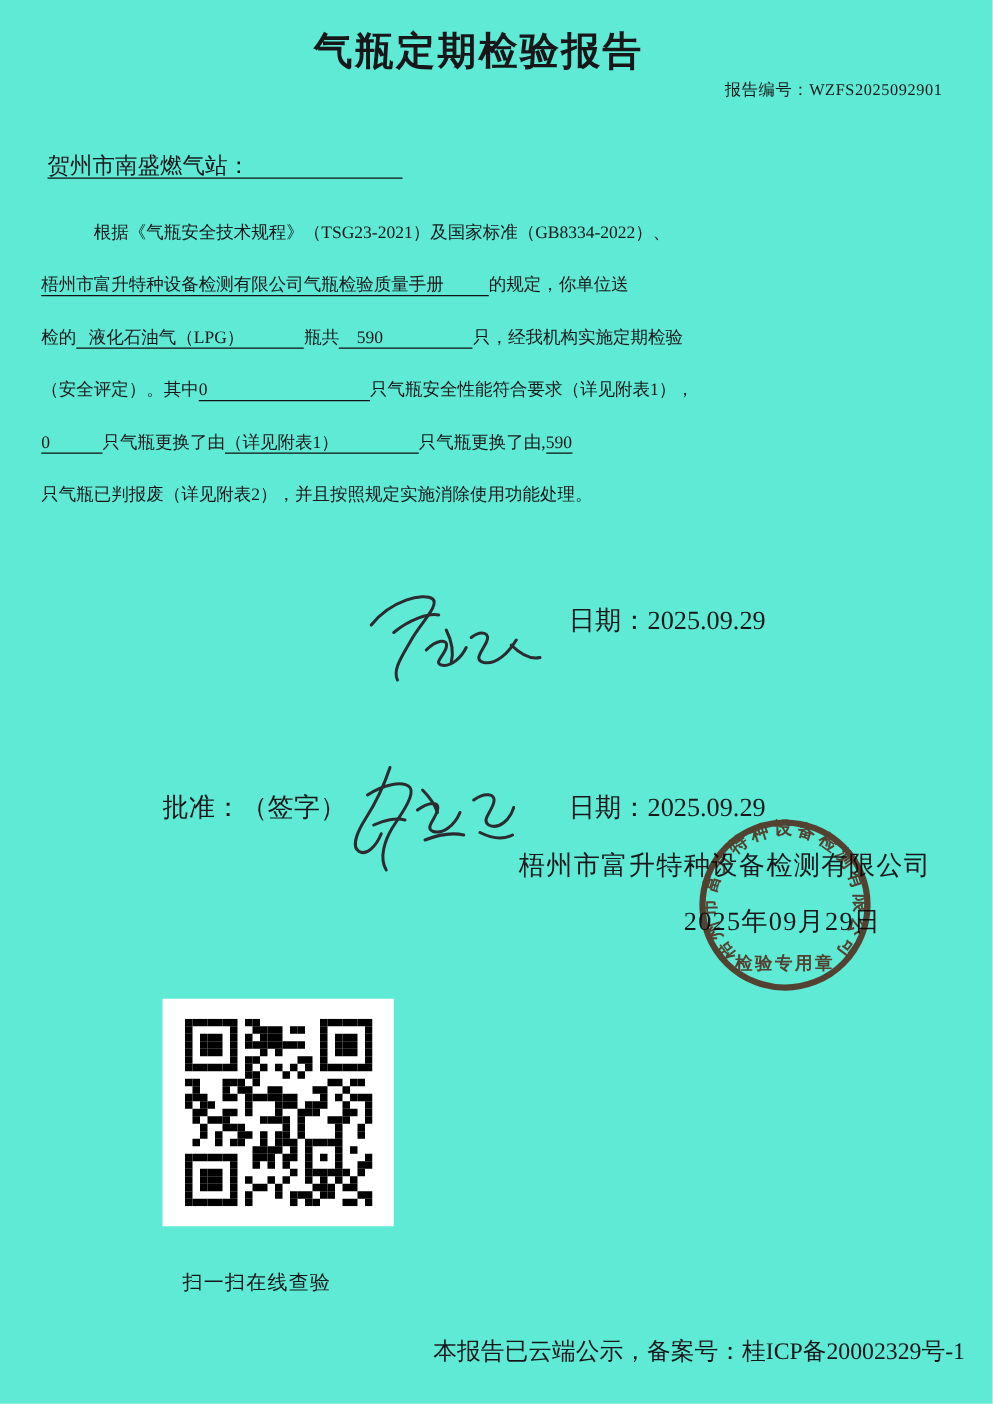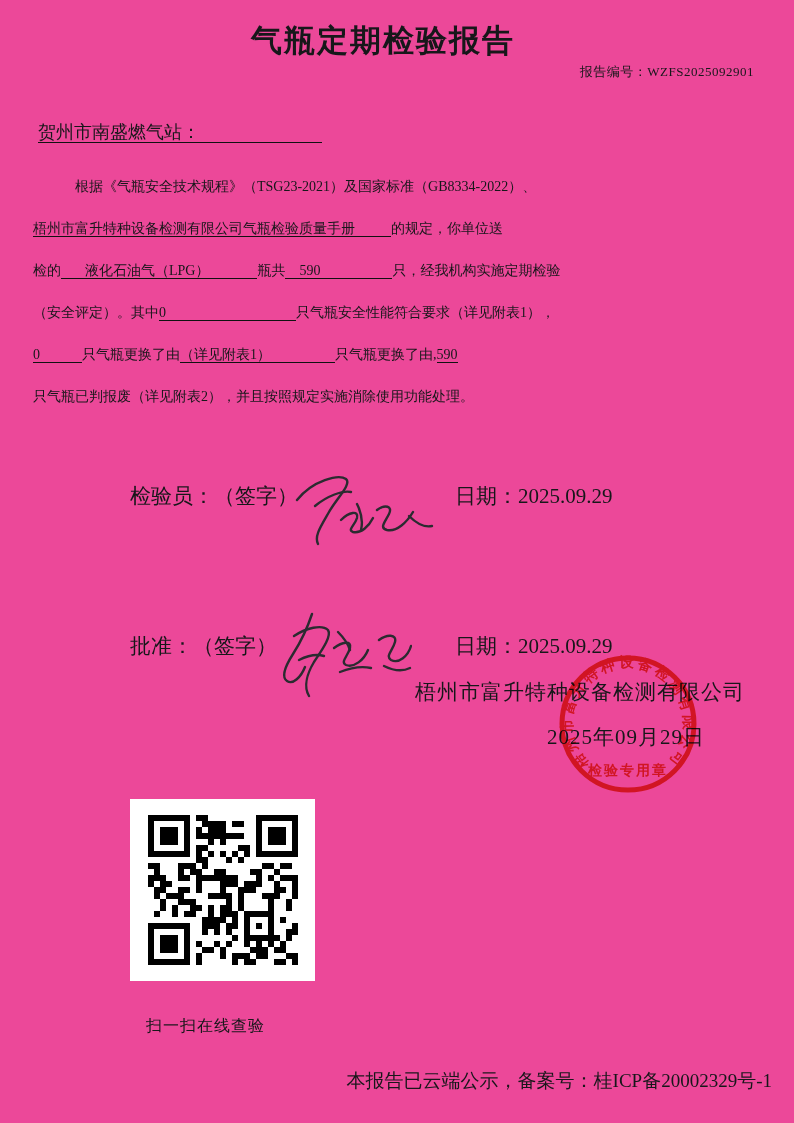--- a/index.html
+++ b/index.html
@@ -1,31 +1,31 @@
 <!DOCTYPE html>
 <html><head>
 <meta charset="utf-8">
 <style>
   html,body{margin:0;padding:0;}
   body{background:#eaeaef;font-family:"Liberation Serif","DejaVu Serif",serif;color:#17171a;}
-  .page{position:relative;width:794px;height:1123px;background:#ec4899;overflow:hidden;margin:0 auto;}
+  .page{position:relative;width:794px;height:1123px;background:#5eead4;overflow:hidden;margin:0 auto;}
 
   .title{position:absolute;top:20px;left:0;width:794px;text-align:center;
          font-size:31px;font-weight:bold;letter-spacing:2px;transform:translateX(-14px);}
   .report-no{position:absolute;top:63px;right:40px;font-size:13px;letter-spacing:.5px;}
 
   .recipient{position:absolute;top:120px;left:38px;font-size:18px;}
   .recipient .u{padding-right:122px;}
 
   .para{position:absolute;top:166px;left:33px;right:24px;font-size:14px;}
   .line{line-height:42px;height:42px;white-space:nowrap;}
   .indent{padding-left:42px;}
   .u{border-bottom:1.5px solid #111;}
   .u-manual{padding-right:36px;}
-  .u-gas{padding-left:24px;padding-right:48px;}
+  .u-gas{padding-left:10px;padding-right:48px;}
   .u-total{padding-left:14px;padding-right:72px;}
   .u-pass{padding-right:130px;}
   .u-valve{padding-right:42px;}
   .u-maker{padding-right:64px;}
 
   .sig-row{position:absolute;left:130px;font-size:21px;}
   .row-inspector{top:482px;}
   .row-approver{top:632px;}
   .date-block{position:absolute;left:325px;top:0;white-space:nowrap;text-align:center;}
   .sig-svg{position:absolute;}
@@ -76,21 +76,20 @@
     </div>
     <div class="line">
       <span class="u u-valve">0</span><span>只气瓶更换了由</span><span class="u u-maker">（详见附表1）</span><span>只气瓶更换了由,</span><span class="u">590</span>
     </div>
     <div class="line">
       <span>只气瓶已判报废（详见附表2），并且按照规定实施消除使用功能处理。</span>
     </div>
   </div>
 
   <div class="sig-row row-inspector">
-    <span>检验员：（签字）</span>
     <span class="date-block">
       <span>日期：</span><span>2025.09.29</span>
     </span>
   </div>
   <svg class="sig-svg sig1" width="150" height="82" viewBox="0 0 150 82" xmlns="http://www.w3.org/2000/svg">
     <path d="M12,34 C28,14 54,8 61,13 C67,18 52,32 44,46 C36,60 29,70 33,78"></path>
     <path d="M30,40 C42,30 58,24 66,26"></path>
     <path d="M56,54 C64,46 74,44 72,52 C70,59 62,64 68,66 C76,68 84,60 88,52"></path>
     <path d="M72,38 C76,46 78,56 76,64"></path>
     <path d="M92,44 C100,38 108,40 104,48 C100,56 94,62 102,64 C112,66 122,56 128,46"></path>

